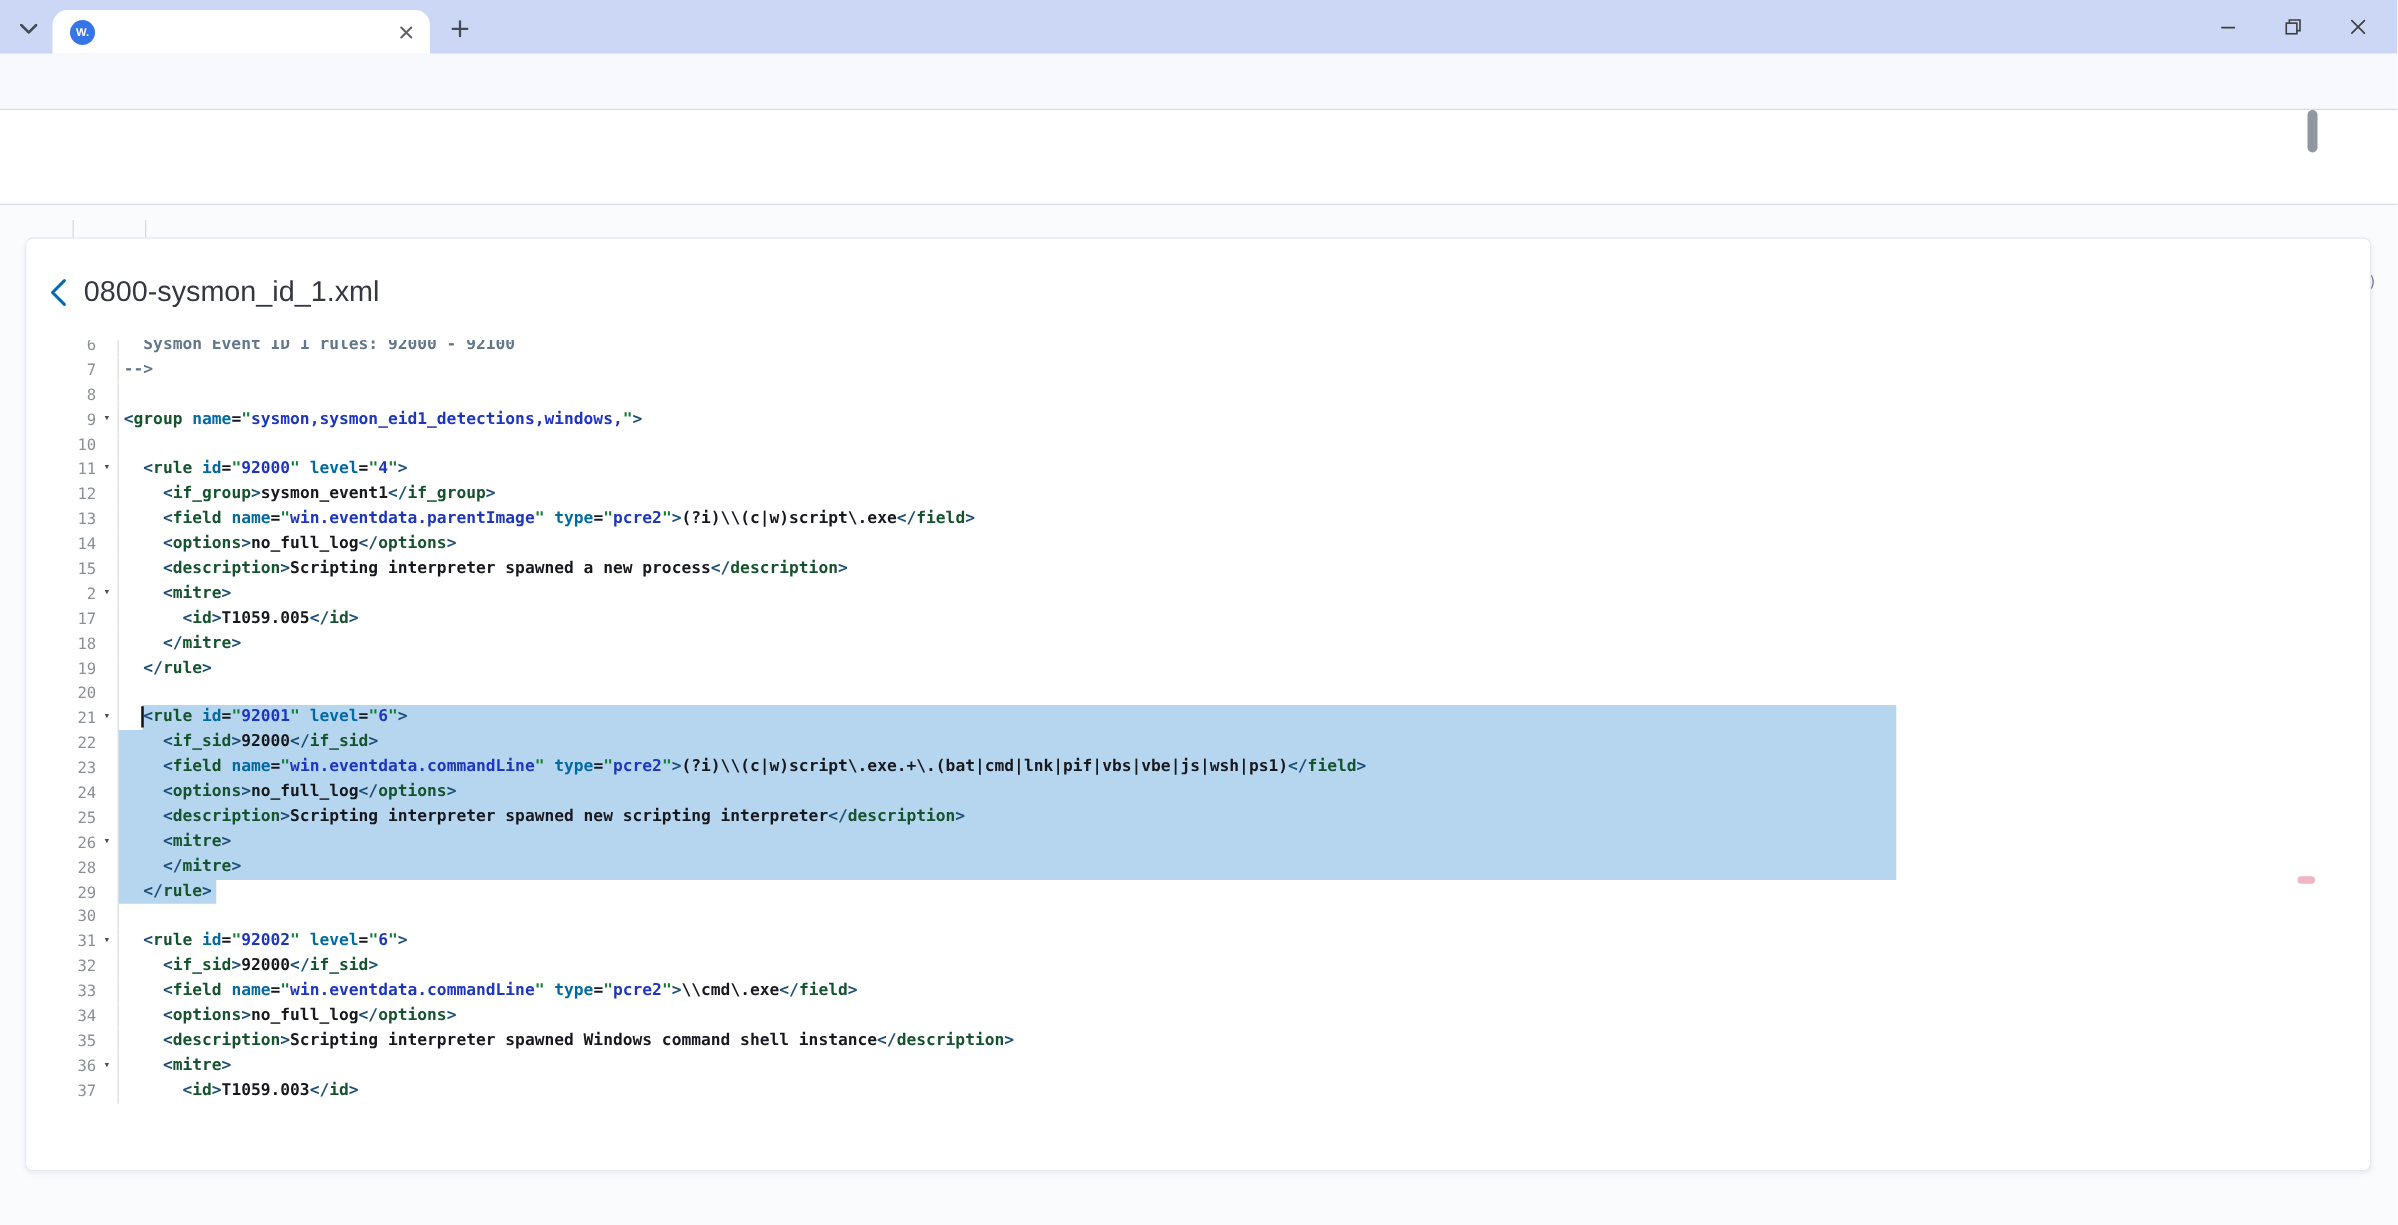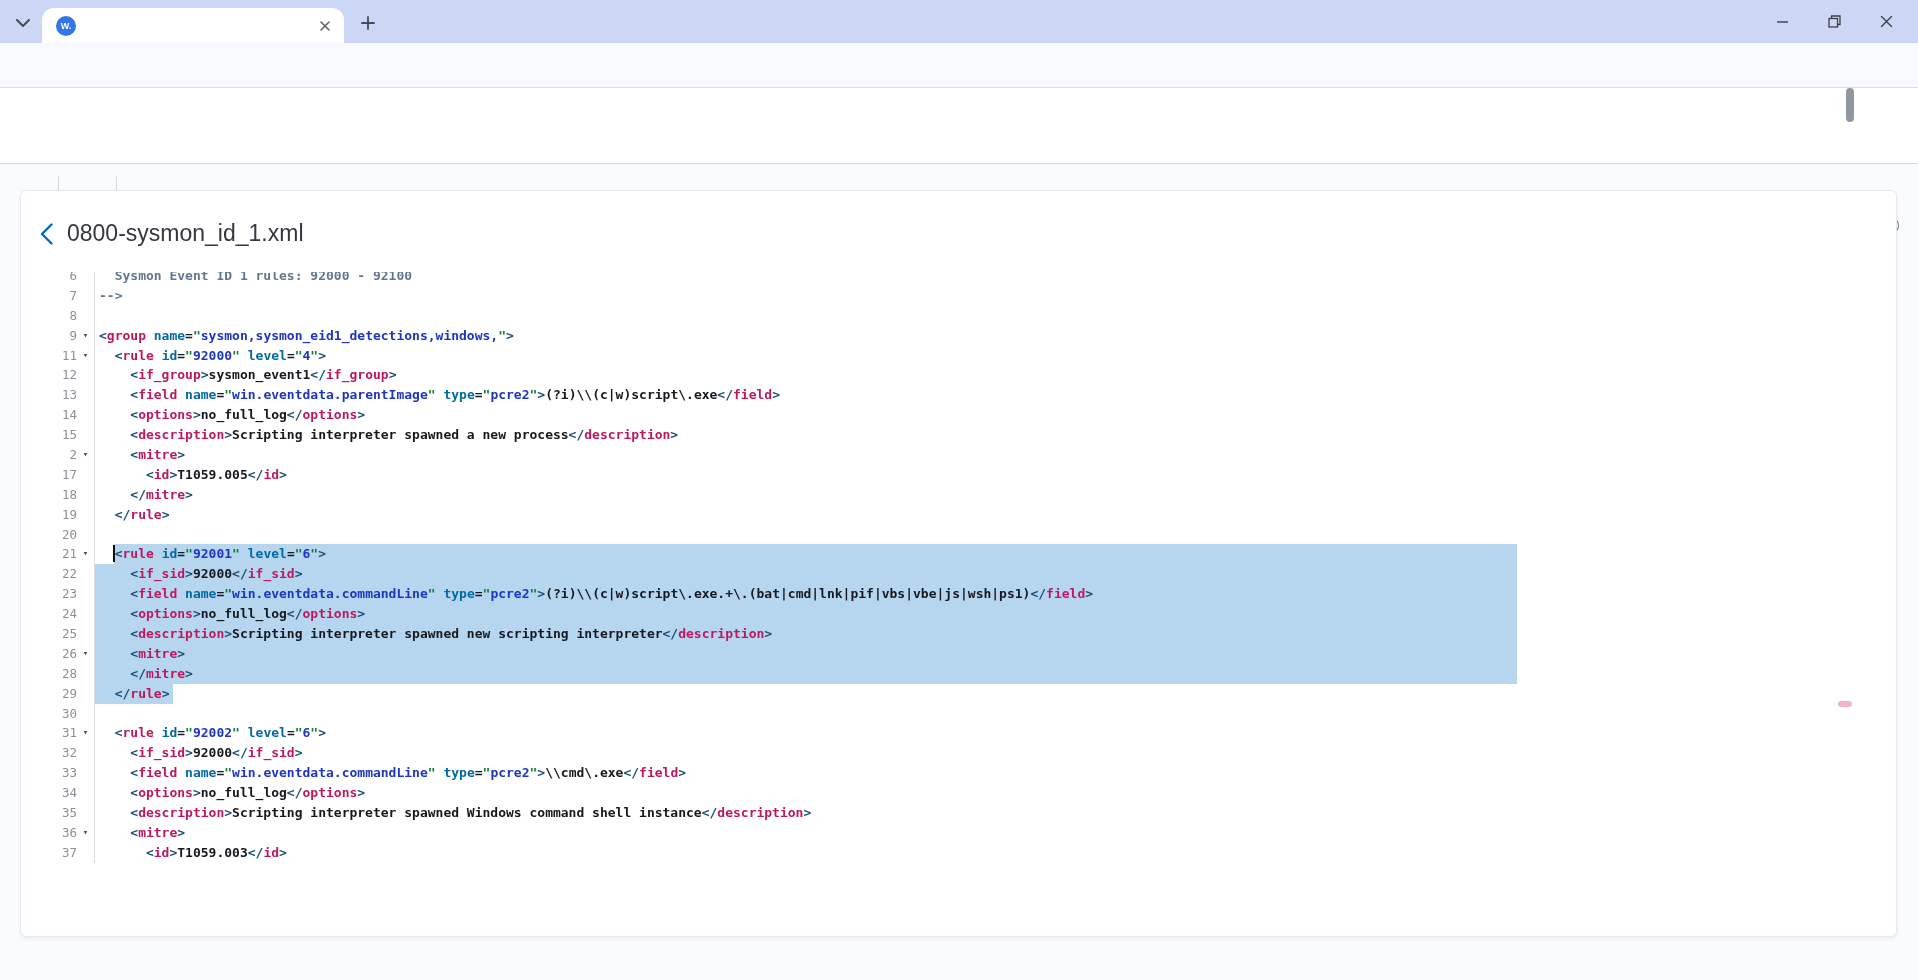--- a/index.html
+++ b/index.html
@@ -72,21 +72,21 @@
   .cm-fold { flex:none; width:17px; text-align:center; color:#4a5056; font-size:9px; }
   .cm-code { position:relative; flex:1 1 auto; padding-left:4px; color:#16181d;font-weight:bold; }
   .selbg { position:absolute; top:0; height:100%; background:#b6d6f0; }
   .sel-start { left:19px; width:1403px; }
   .sel-full  { left:0;    width:1422px; }
   .sel-end   { left:0;    width:78px; }
   .cm-cursor { position:absolute; left:18px; top:1px; width:1.5px; height:17px; background:#111; }
   .cm-text { position:relative; }
   .c-com { color:#62778c; }
   .c-br  { color:#1d4f76; }
-  .c-tag { color:#be185d;margin-top:24px; }
+  .c-tag { color:#14532d;margin-top:24px; }
   .c-attr{ color:#0369a1; }
   .c-q   { color:#0e7f34; }
   .c-str { color:#1d35c0; }
 
   .vscroll-thumb { position:absolute; left:1846px; top:88px; width:8px; height:34px; border-radius:4px; background:#9097a0; }
   .hscroll-thumb { position:absolute; left:1838px; top:701px; width:14px; height:6px; border-radius:3px; background:#f0b4c4; }
 
   svg { display:block; }
 </style>
 </head>
@@ -259,20 +259,21 @@
   </div>
   <div class="filetitle">0800-sysmon_id_1.xml</div>
 </div>
 
 <div class="editor">
   <div class="cm-lines">
       <div class="cm-row"><div class="cm-gutter"><span class="cm-num">6</span><span class="cm-fold"></span></div><div class="cm-code"><span class="cm-text"><span class="c-com">  Sysmon Event ID 1 rules: 92000 - 92100</span></span></div></div>
       <div class="cm-row"><div class="cm-gutter"><span class="cm-num">7</span><span class="cm-fold"></span></div><div class="cm-code"><span class="cm-text"><span class="c-com">--&gt;</span></span></div></div>
       <div class="cm-row"><div class="cm-gutter"><span class="cm-num">8</span><span class="cm-fold"></span></div><div class="cm-code"><span class="cm-text"></span></div></div>
       <div class="cm-row"><div class="cm-gutter"><span class="cm-num">9</span><span class="cm-fold">▾</span></div><div class="cm-code"><span class="cm-text"><span class="c-br">&lt;</span><span class="c-tag">group</span> <span class="c-attr">name</span>=<span class="c-q">"</span><span class="c-str">sysmon,sysmon_eid1_detections,windows,</span><span class="c-q">"</span><span class="c-br">&gt;</span></span></div></div>
+      <div class="cm-row"><div class="cm-gutter"><span class="cm-num">10</span><span class="cm-fold"></span></div><div class="cm-code"><span class="cm-text"></span></div></div>
       <div class="cm-row"><div class="cm-gutter"><span class="cm-num">11</span><span class="cm-fold">▾</span></div><div class="cm-code"><span class="cm-text">  <span class="c-br">&lt;</span><span class="c-tag">rule</span> <span class="c-attr">id</span>=<span class="c-q">"</span><span class="c-str">92000</span><span class="c-q">"</span> <span class="c-attr">level</span>=<span class="c-q">"</span><span class="c-str">4</span><span class="c-q">"</span><span class="c-br">&gt;</span></span></div></div>
       <div class="cm-row"><div class="cm-gutter"><span class="cm-num">12</span><span class="cm-fold"></span></div><div class="cm-code"><span class="cm-text">    <span class="c-br">&lt;</span><span class="c-tag">if_group</span><span class="c-br">&gt;</span>sysmon_event1<span class="c-br">&lt;/</span><span class="c-tag">if_group</span><span class="c-br">&gt;</span></span></div></div>
       <div class="cm-row"><div class="cm-gutter"><span class="cm-num">13</span><span class="cm-fold"></span></div><div class="cm-code"><span class="cm-text">    <span class="c-br">&lt;</span><span class="c-tag">field</span> <span class="c-attr">name</span>=<span class="c-q">"</span><span class="c-str">win.eventdata.parentImage</span><span class="c-q">"</span> <span class="c-attr">type</span>=<span class="c-q">"</span><span class="c-str">pcre2</span><span class="c-q">"</span><span class="c-br">&gt;</span>(?i)\\(c|w)script\.exe<span class="c-br">&lt;/</span><span class="c-tag">field</span><span class="c-br">&gt;</span></span></div></div>
       <div class="cm-row"><div class="cm-gutter"><span class="cm-num">14</span><span class="cm-fold"></span></div><div class="cm-code"><span class="cm-text">    <span class="c-br">&lt;</span><span class="c-tag">options</span><span class="c-br">&gt;</span>no_full_log<span class="c-br">&lt;/</span><span class="c-tag">options</span><span class="c-br">&gt;</span></span></div></div>
       <div class="cm-row"><div class="cm-gutter"><span class="cm-num">15</span><span class="cm-fold"></span></div><div class="cm-code"><span class="cm-text">    <span class="c-br">&lt;</span><span class="c-tag">description</span><span class="c-br">&gt;</span>Scripting interpreter spawned a new process<span class="c-br">&lt;/</span><span class="c-tag">description</span><span class="c-br">&gt;</span></span></div></div>
       <div class="cm-row"><div class="cm-gutter"><span class="cm-num">2</span><span class="cm-fold">▾</span></div><div class="cm-code"><span class="cm-text">    <span class="c-br">&lt;</span><span class="c-tag">mitre</span><span class="c-br">&gt;</span></span></div></div>
       <div class="cm-row"><div class="cm-gutter"><span class="cm-num">17</span><span class="cm-fold"></span></div><div class="cm-code"><span class="cm-text">      <span class="c-br">&lt;</span><span class="c-tag">id</span><span class="c-br">&gt;</span>T1059.005<span class="c-br">&lt;/</span><span class="c-tag">id</span><span class="c-br">&gt;</span></span></div></div>
       <div class="cm-row"><div class="cm-gutter"><span class="cm-num">18</span><span class="cm-fold"></span></div><div class="cm-code"><span class="cm-text">    <span class="c-br">&lt;/</span><span class="c-tag">mitre</span><span class="c-br">&gt;</span></span></div></div>
       <div class="cm-row"><div class="cm-gutter"><span class="cm-num">19</span><span class="cm-fold"></span></div><div class="cm-code"><span class="cm-text">  <span class="c-br">&lt;/</span><span class="c-tag">rule</span><span class="c-br">&gt;</span></span></div></div>
       <div class="cm-row"><div class="cm-gutter"><span class="cm-num">20</span><span class="cm-fold"></span></div><div class="cm-code"><span class="cm-text"></span></div></div>

